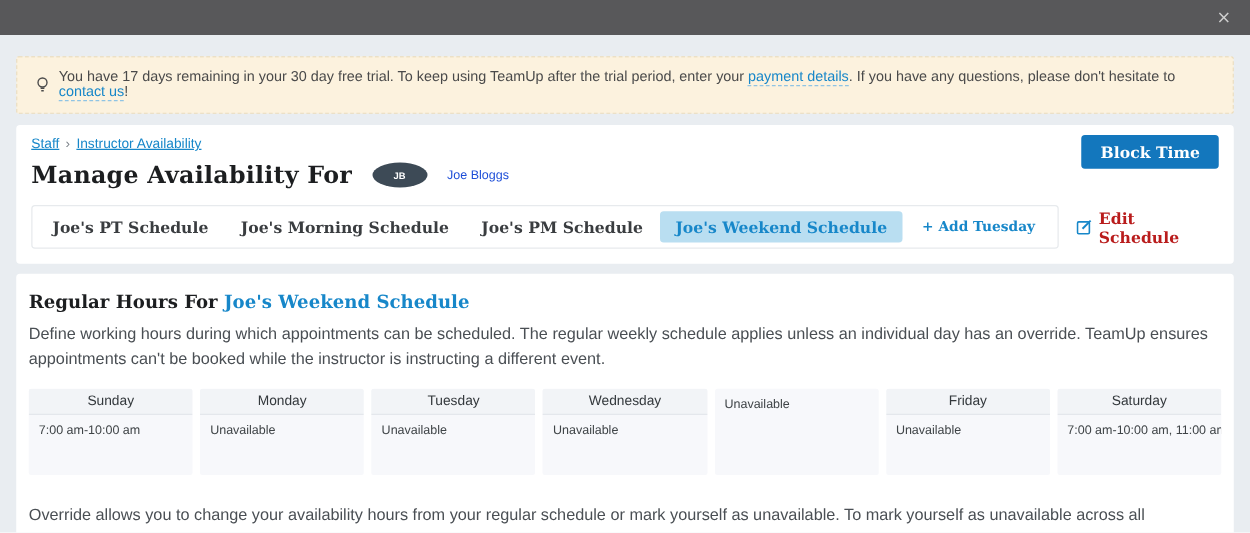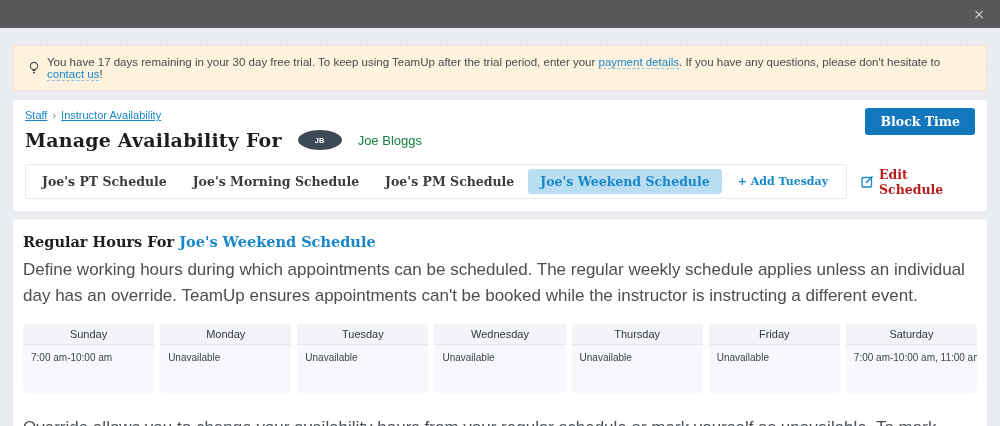--- a/index.html
+++ b/index.html
@@ -48,21 +48,21 @@
   .page-title {
     font-family: "DejaVu Serif", "Liberation Serif", serif;
     font-weight: bold; font-size: 19px; color: #1c1e20; letter-spacing: 0.2px;
   }
   .avatar {
     width: 44px; height: 20px; border-radius: 50%;
     background: #3d4a56; color: #ffffff;
     font-size: 7.5px; font-weight: bold;
     display: flex; align-items: center; justify-content: center;
   }
-  .user-name { font-size: 13px; color: #15803d; text-align: center; }
+  .user-name { font-size: 10px; color: #1d4ed8; text-align: center; }
   .block-time-btn {
     position: absolute; top: 8px; right: 12px;
     background: #1377bd; color: #ffffff; border: none; border-radius: 3px;
     font-family: "DejaVu Serif", "Liberation Serif", serif;
     font-weight: bold; font-size: 12.5px;
     padding: 6px 15px; cursor: pointer;
   }
   .tabs-row { margin-top: 13px; display: flex; align-items: center; }
   .tabs-box {
     display: inline-flex; align-items: center;
@@ -85,21 +85,21 @@
     font-family: "DejaVu Serif", "Liberation Serif", serif;
     font-weight: bold; font-size: 12.5px; color: #b91c1c; cursor: pointer;
   }
   .card-main { margin-top: 8px; padding: 14px 10px; height: 240px; }
   .section-heading {
     font-family: "DejaVu Serif", "Liberation Serif", serif;
     font-weight: bold; font-size: 14.5px; color: #1c1e20;
   }
   .section-heading .sched { color: #1787c9; cursor: pointer; }
   .section-desc {
-    margin-top: 7px; font-size: 17px; line-height: 1.55;
+    margin-top: 7px; font-size: 13px; line-height: 1.55;
     color: #4a4f54; max-width: 958px;
   }
   .week-table { display: flex; gap: 6px; margin-top: 14px; }
   .day-col {
     flex: 1 1 0; background: #f7f8fb; border-radius: 2px; overflow: hidden;
   }
   .day-head {
     background: #f2f4f7; border-bottom: 1px solid #e4e7ec;
     text-align: center; font-size: 11px; color: #33383c;
     padding: 4px 2px;
@@ -183,21 +183,20 @@
       </div>
       <div class="day-col">
         <div class="day-head">Tuesday</div>
         <div class="day-cell">Unavailable</div>
       </div>
       <div class="day-col">
         <div class="day-head">Wednesday</div>
         <div class="day-cell">Unavailable</div>
       </div>
       <div class="day-col">
-        <div class="day-head">Thursday</div>
         <div class="day-cell">Unavailable</div>
       </div>
       <div class="day-col">
         <div class="day-head">Friday</div>
         <div class="day-cell">Unavailable</div>
       </div>
       <div class="day-col">
         <div class="day-head">Saturday</div>
         <div class="day-cell">7:00 am-10:00 am, 11:00 am-1:30 pm</div>
       </div>

